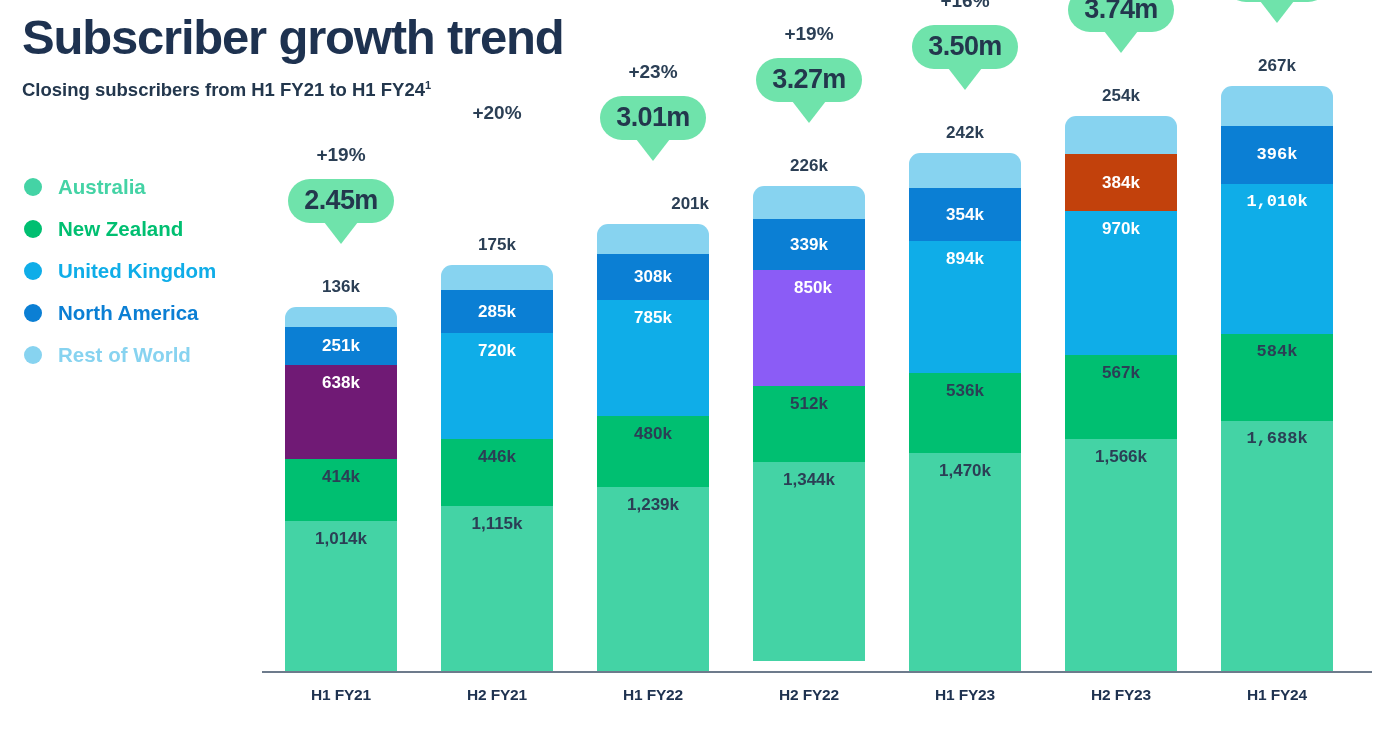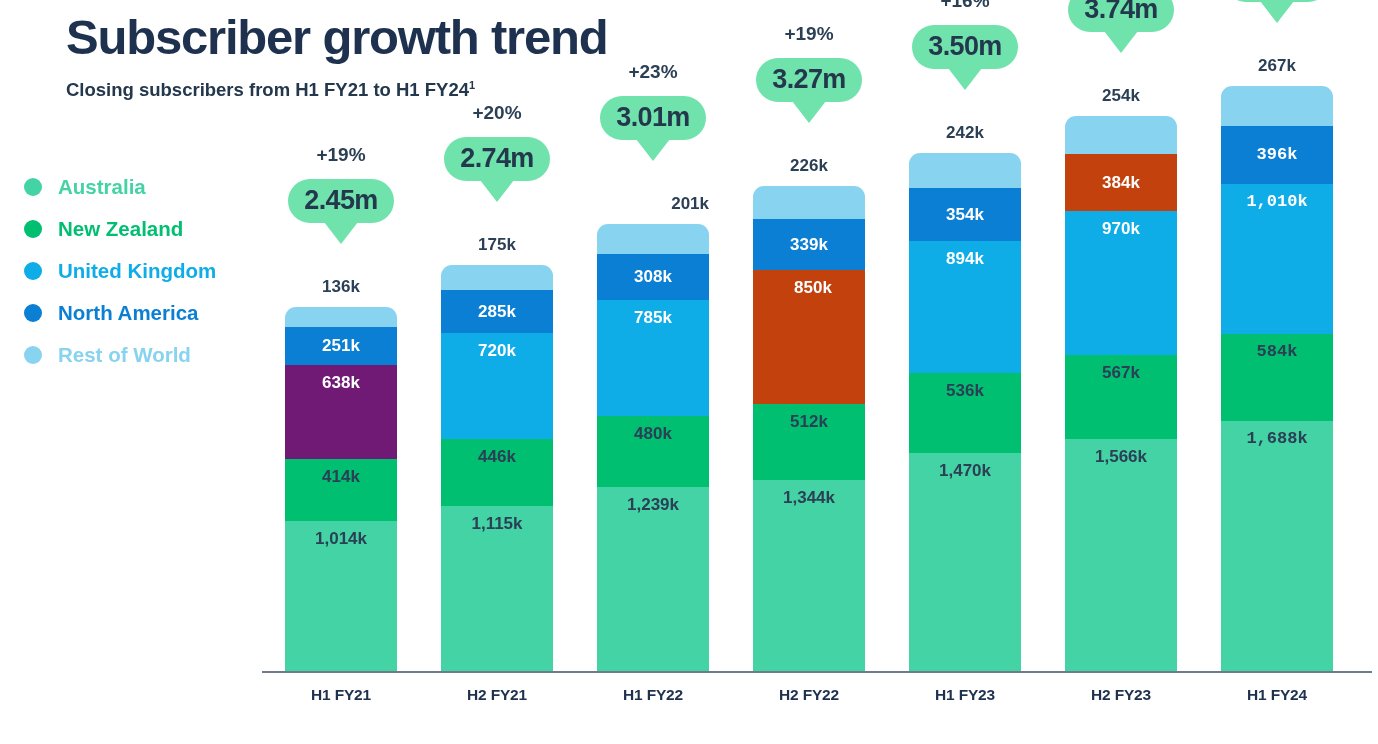--- a/index.html
+++ b/index.html
@@ -10,21 +10,21 @@
   body {
     width: 1378px;
     height: 744px;
     font-family: "Liberation Sans", sans-serif;
     color: #23374d;
     overflow: hidden;
     position: relative;
   }
 
   
-  #header { position: absolute; left: 22px; top: 12px; margin-left: 44px; }
+  #header { position: absolute; left: 22px; top: 12px; }
   #chart-title {
     font-size: 49px;
     font-weight: bold;
     letter-spacing: -1.2px;
     color: #1e3250;
     line-height: 1.05;
     white-space: nowrap;
   }
   #chart-subtitle {
     margin-top: 16px;
@@ -229,24 +229,20 @@
         <span class="seg-label on-dark">720k</span>
       </div>
       <div class="seg top-anchor" style="height: 66.1418px; background: rgb(0, 191, 113);">
         <span class="seg-label on-light">446k</span>
       </div>
       <div class="seg top-anchor" style="height: 165.355px; background: rgb(68, 211, 165);">
         <span class="seg-label on-light">1,115k</span>
       </div>
     </div>
     <div class="row-outside-label" style="left: 441px; top: 234.51px;">175k</div>
-    <div class="callout" style="left: 441px; top: 136.51px;">
-      <div class="callout-bubble">2.74m</div>
-      <div class="callout-tail"></div>
-    </div>
     <div class="pct-label" style="left: 441px; top: 101.51px;">+20%</div>
     <div class="x-label" style="left: 441px;">H2 FY21</div>
     <div class="bar-stack" style="left: 597px; top: 224.172px; height: 446.828px;">
       <div class="seg row-seg" style="height: 29.8083px; background: rgb(135, 211, 240);"></div>
       <div class="seg" style="height: 45.6764px; background: rgb(11, 127, 212);">
         <span class="seg-label on-dark">308k</span>
       </div>
       <div class="seg top-anchor" style="height: 116.415px; background: rgb(15, 173, 232);">
         <span class="seg-label on-dark">785k</span>
       </div>
@@ -262,21 +258,21 @@
       <div class="callout-bubble">3.01m</div>
       <div class="callout-tail"></div>
     </div>
     <div class="pct-label" style="left: 597px; top: 61.1721px;">+23%</div>
     <div class="x-label" style="left: 597px;">H1 FY22</div>
     <div class="bar-stack" style="left: 753px; top: 185.911px; height: 485.089px;">
       <div class="seg row-seg" style="height: 33.5158px; background: rgb(135, 211, 240);"></div>
       <div class="seg" style="height: 50.2737px; background: rgb(11, 127, 212);">
         <span class="seg-label on-dark">339k</span>
       </div>
-      <div class="seg top-anchor" style="height: 134px; background: #c2410c; padding-left: 8px;">
+      <div class="seg top-anchor" style="height: 116px; background: #8b5cf6; padding-left: 8px;">
         <span class="seg-label on-dark">850k</span>
       </div>
       <div class="seg top-anchor" style="height: 75.9296px; background: rgb(0, 191, 113);">
         <span class="seg-label on-light">512k</span>
       </div>
       <div class="seg top-anchor" style="height: 199.315px; background: rgb(68, 211, 165);">
         <span class="seg-label on-light">1,344k</span>
       </div>
     </div>
     <div class="row-outside-label" style="left: 753px; top: 155.911px;">226k</div>

